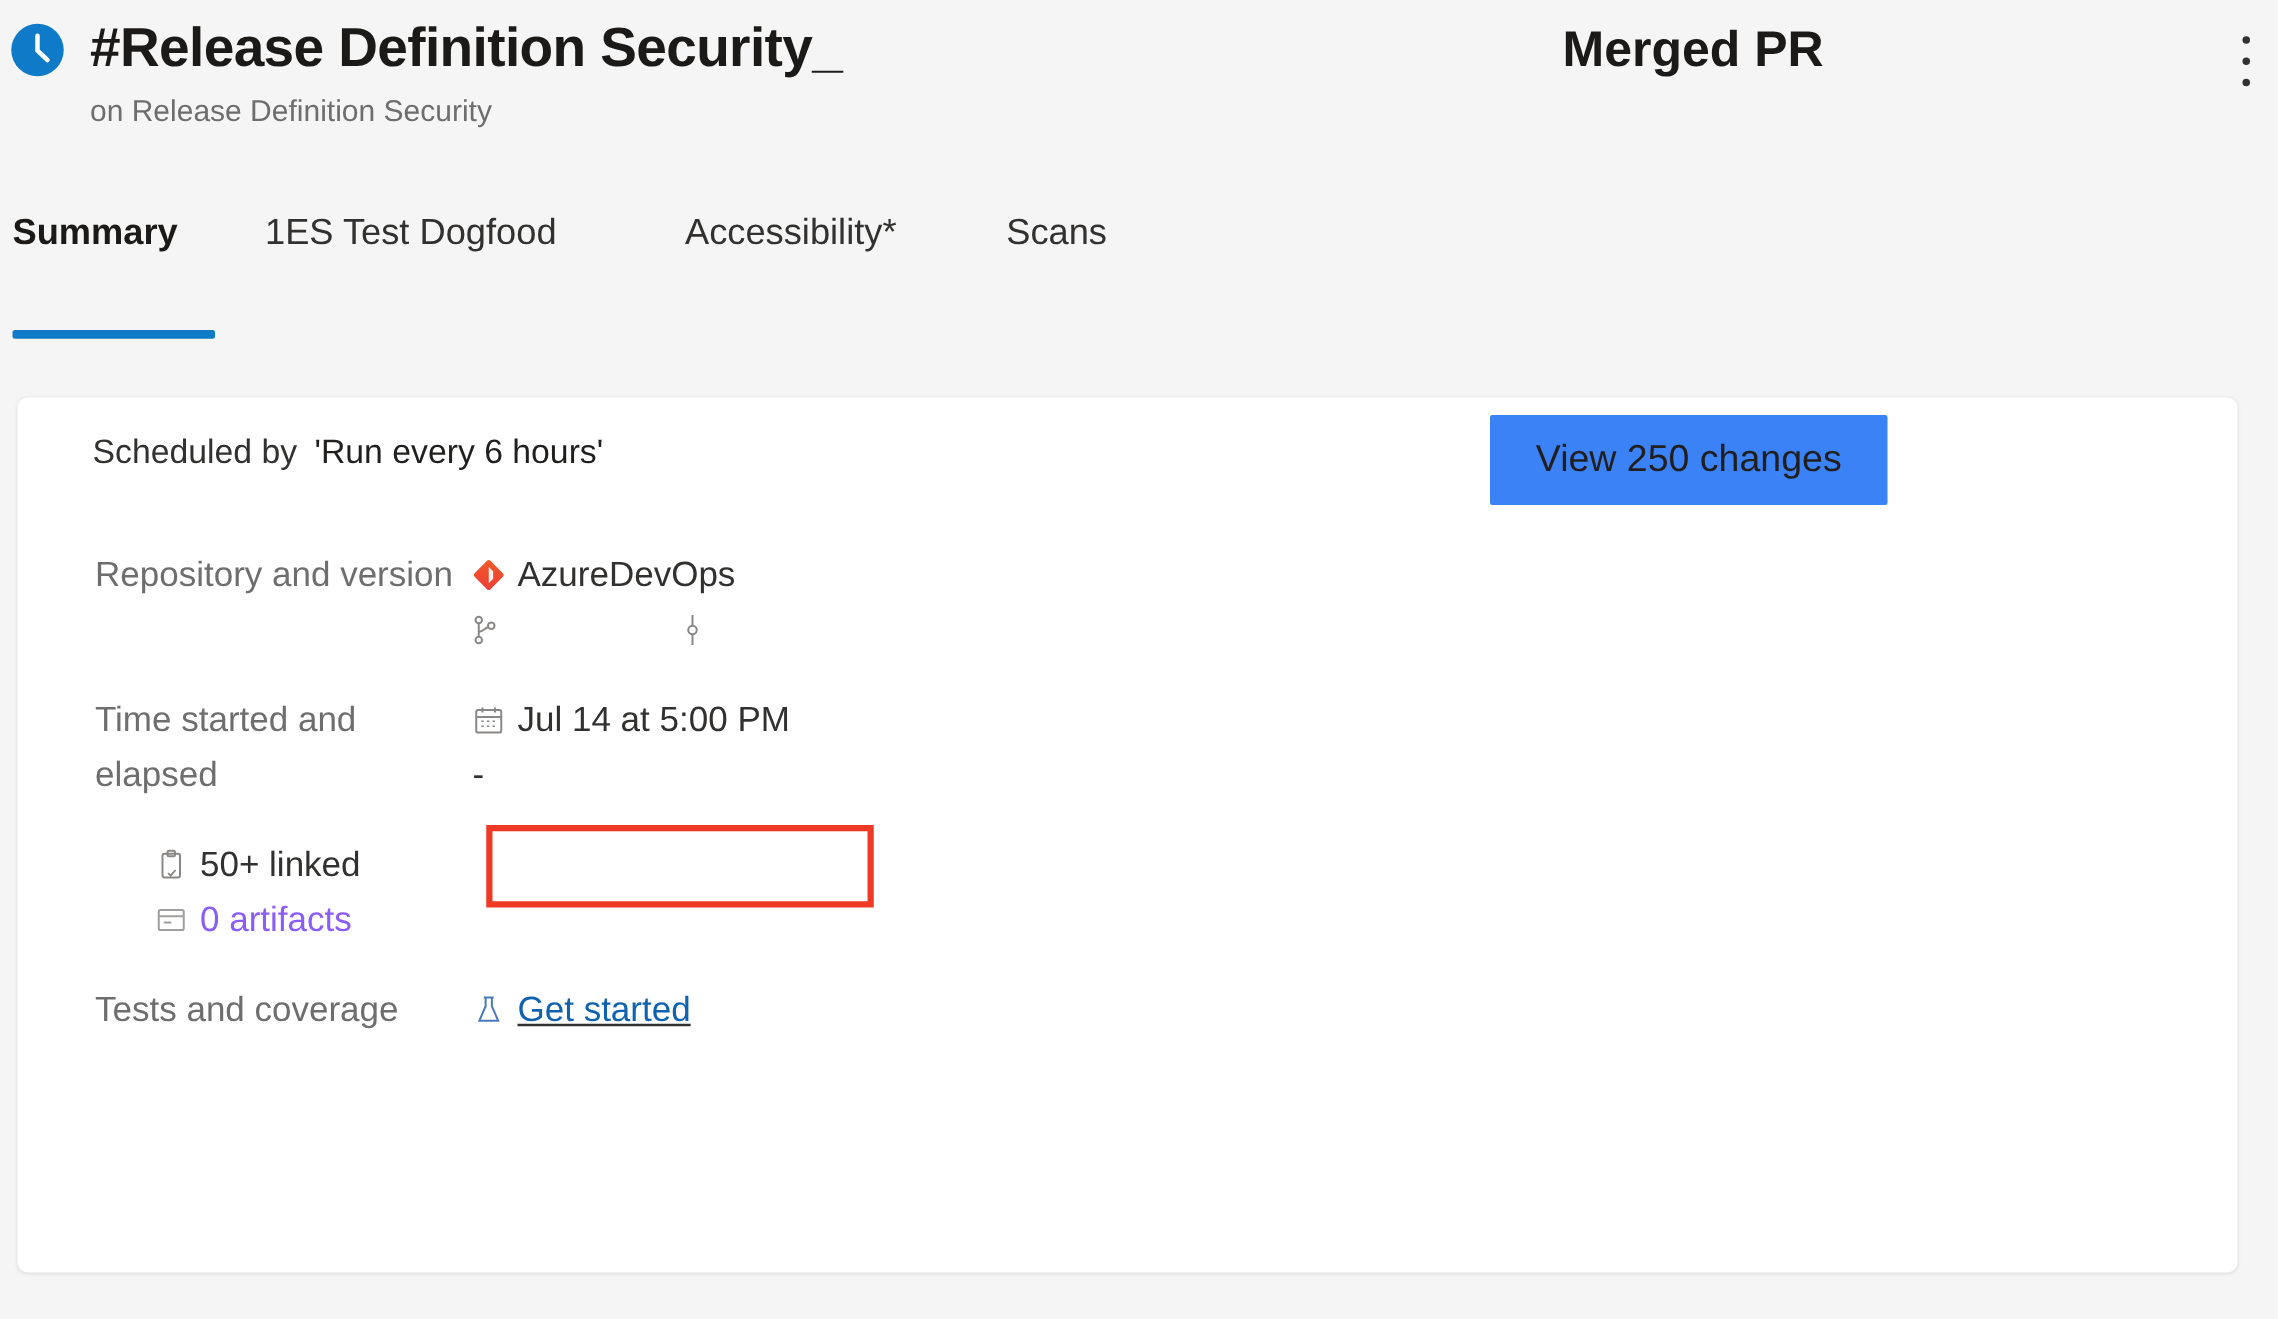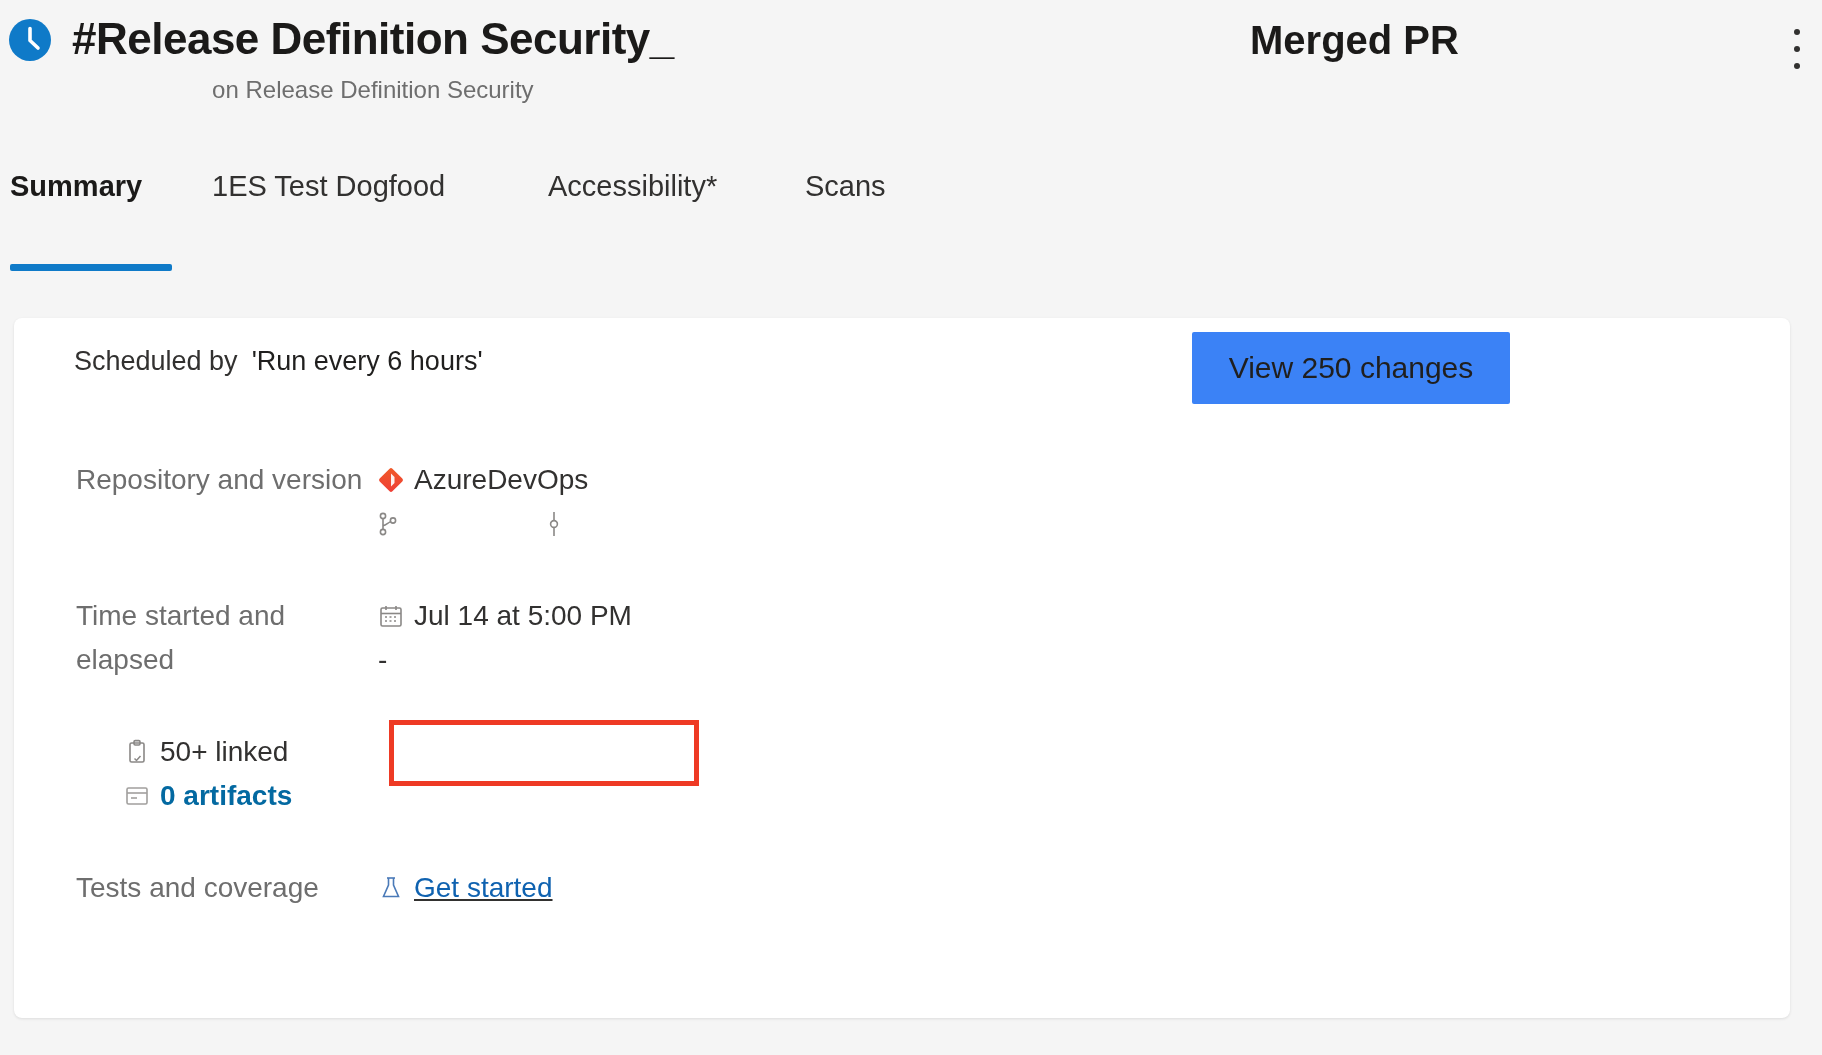--- a/index.html
+++ b/index.html
@@ -15,21 +15,20 @@
     overflow: hidden;
     position: relative;
   }
 
   
   .header {
     position: absolute;
     left: 0; top: 0;
     width: 1822px;
     height: 150px;
-    text-align: center;
   }
   .run-status-icon {
     position: absolute;
     left: 8px;
     top: 18px;
     width: 44px;
     height: 44px;
   }
   .title-block {
     position: absolute;
@@ -156,21 +155,20 @@
   .details {
     position: absolute;
     left: 62px;
     top: 120px;
     width: 1100px;
   }
   .detail-row {
     position: relative;
     display: flex;
     align-items: flex-start;
-    margin-top: 20px;
   }
   .detail-label {
     width: 300px;
     font-size: 28px;
     line-height: 44px;
     color: #6e6e6e;
     flex: 0 0 auto;
   }
   .detail-value {
     flex: 1 1 auto;
@@ -187,21 +185,21 @@
   .value-line .icon {
     display: inline-flex;
     align-items: center;
     justify-content: center;
     width: 30px;
     height: 30px;
     margin-right: 8px;
     flex: 0 0 auto;
   }
   .value-text { display: inline-block; }
-  .muted { color: #0369a1; font-weight: bold; }
+  .muted { color: #8b5cf6; }
   .link {
     color: #0f62b0;
     cursor: pointer;
   }
 
   .row-repo   { height: 116px; }
   .row-time   { height: 116px; }
   .row-related{ height: 116px; }
   .row-tests  { height: 60px; }
 

